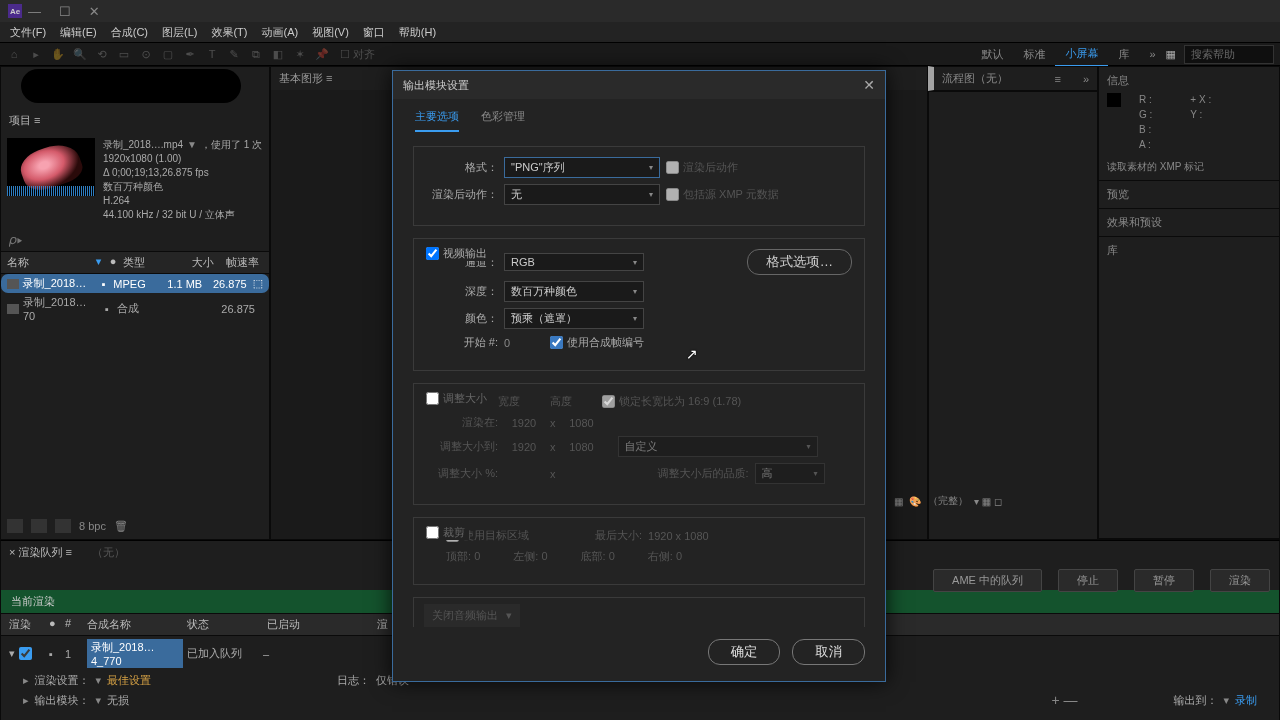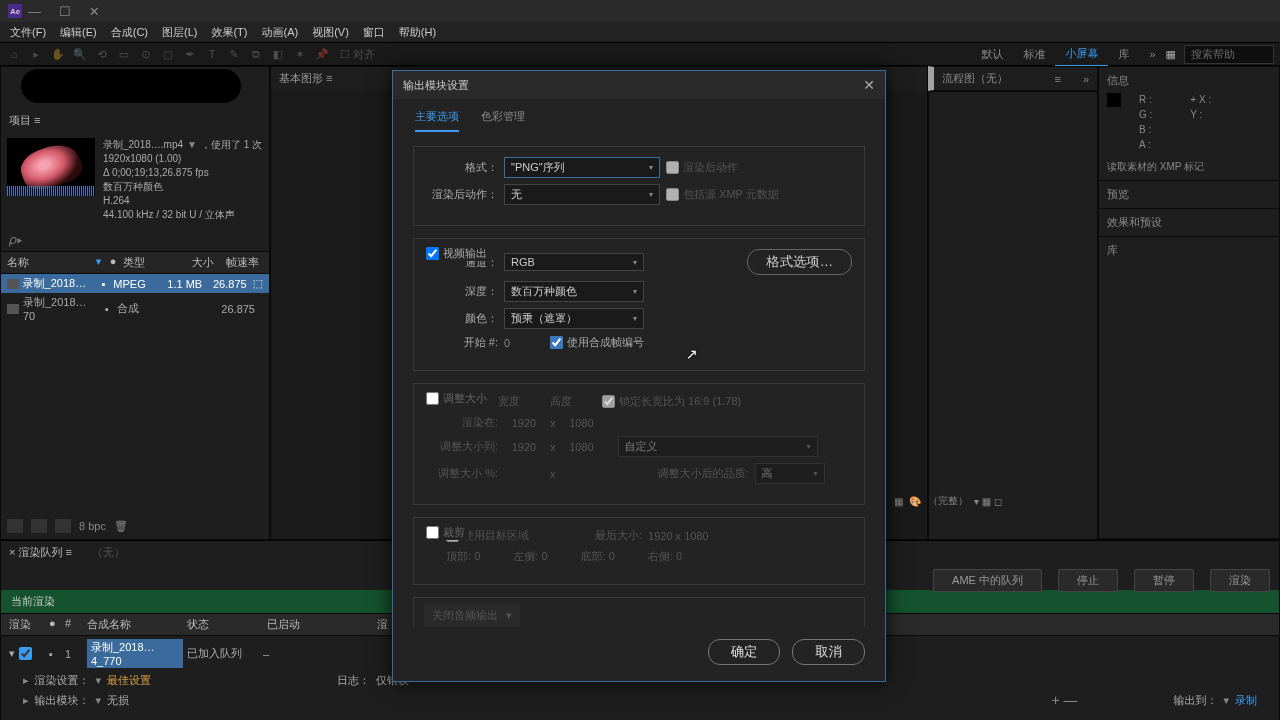--- a/index.html
+++ b/index.html
@@ -29,21 +29,21 @@
 .file-info .fname .dd { color: #888; }
 .black-pill { width: 220px; height: 34px; background: #000; border-radius: 20px; margin: 2px 8px 6px 20px; }
 .search-row { padding: 4px 8px; }
 .search-row input { background: transparent; border: none; color: #999; width: 60px; }
 .proj-table-head { display: flex; padding: 3px 6px; background: #252525; border-top: 1px solid #0a0a0a; border-bottom: 1px solid #0a0a0a; font-size: 11px; color: #bbb; }
 .col-name { width: 90px; }
 .col-lbl { width: 20px; text-align: center; }
 .col-type { width: 46px; }
 .col-size { width: 46px; text-align: right; }
 .col-fps { width: 50px; text-align: right; padding-right: 4px; }
-.proj-row { display: flex; padding: 2px 6px; align-items: center; font-size: 11px; }
+.proj-row { display: flex; padding: 2px 6px; align-items: center; font-size: 11px; border-radius: 7px; }
 .proj-row.selected { background: #3a6b9c; color: #fff; }
 .proj-row .icon-box { width: 12px; height: 10px; background: #555; margin-right: 4px; }
 .proj-footer { margin-top: auto; padding: 6px; display: flex; gap: 8px; align-items: center; color: #888; }
 .proj-footer .fbtn { width: 16px; height: 14px; background: #333; }
 .center-panel { flex: 1; display: flex; flex-direction: column; }
 .comp-tabs { padding: 4px 8px; color: #999; }
 .comp-viewer { flex: 1; background: #1a1a1a; display: flex; align-items: center; justify-content: center; position: relative; }
 .placeholder-box { text-align: center; color: #555; }
 .placeholder-box .ph-icon { width: 80px; height: 50px; border: 1px solid #444; margin: 0 auto 10px; display: flex; align-items: center; justify-content: center; gap: 4px; }
 .placeholder-box .ph-icon .sq { width: 16px; height: 16px; border: 1px solid #444; }

